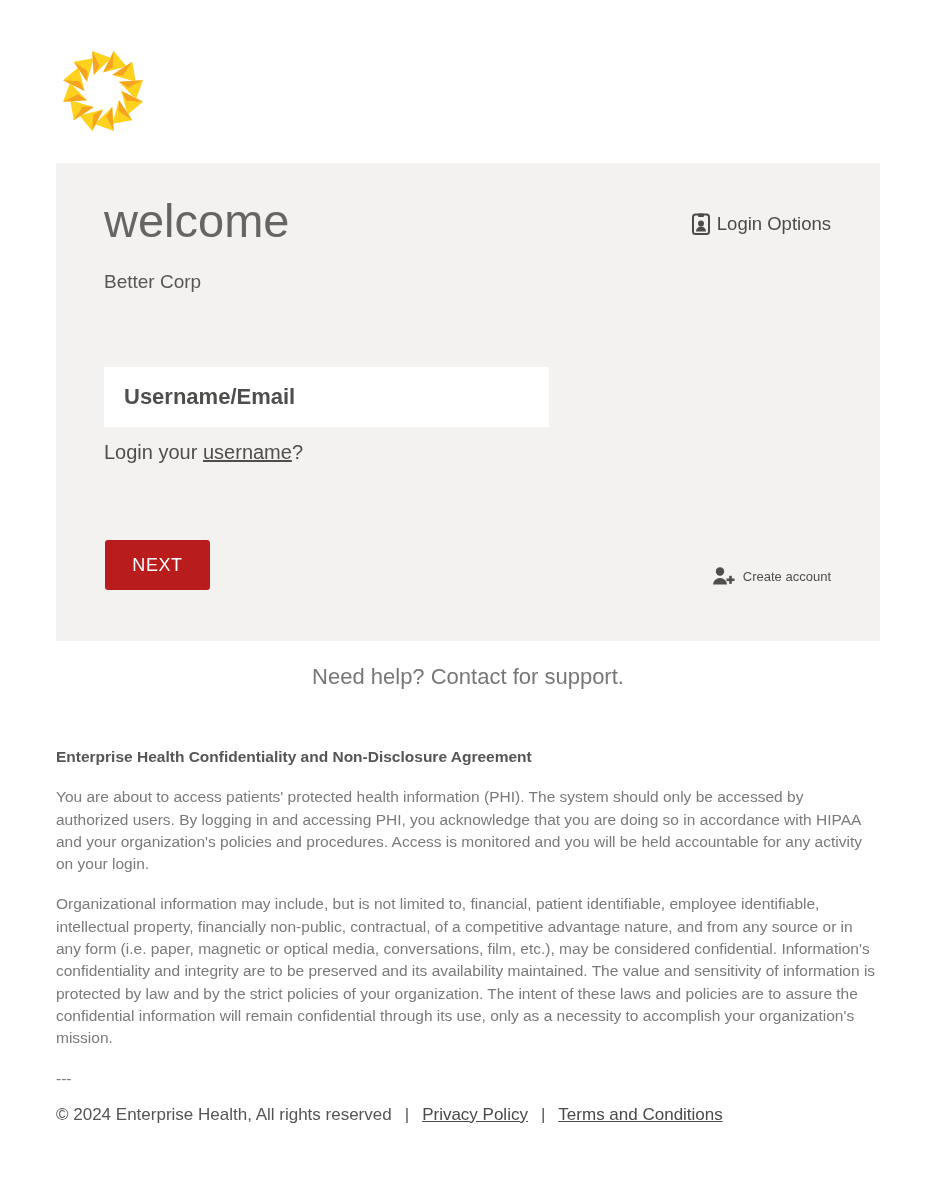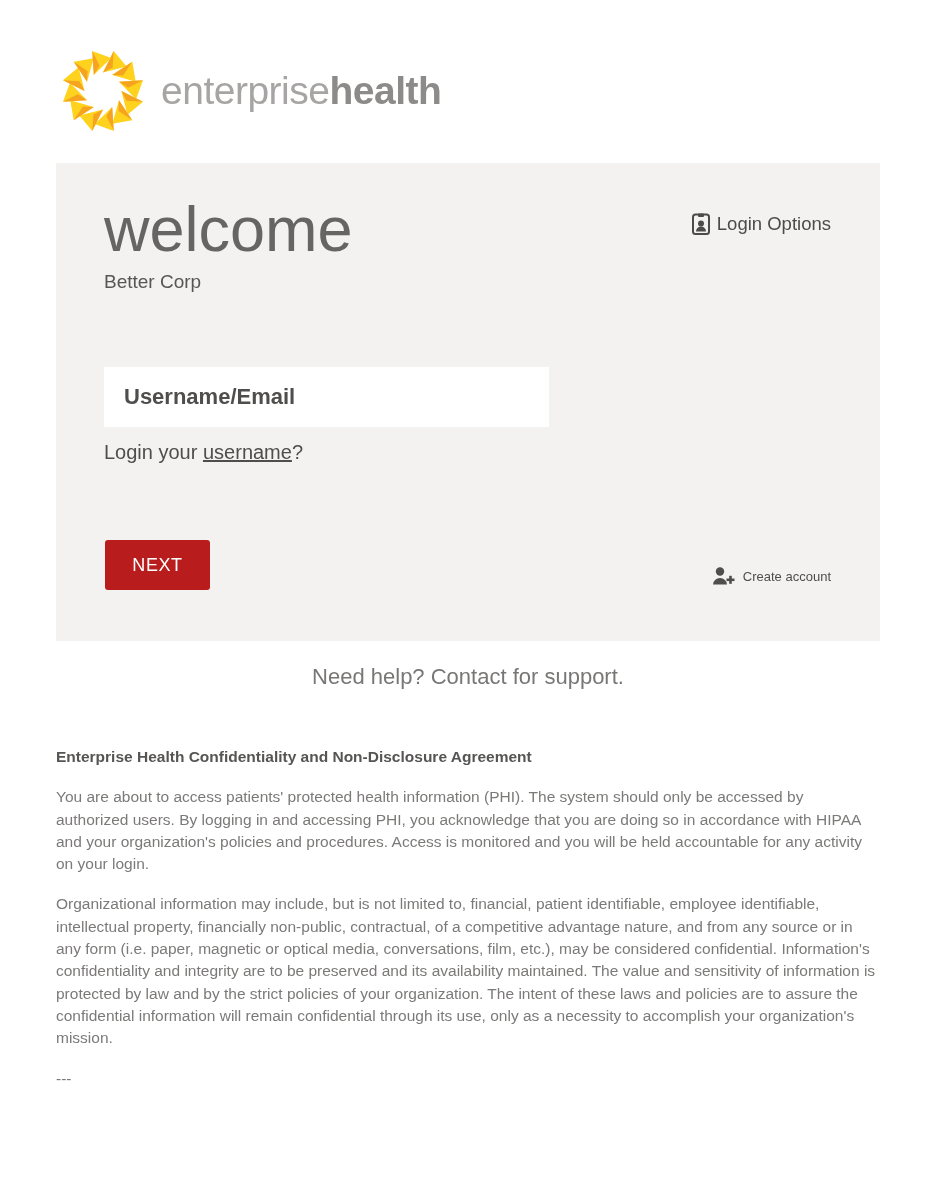--- a/index.html
+++ b/index.html
@@ -28,21 +28,21 @@
   .brand-text .bold { font-weight: bold; color: #8d8b89; }
 
   
   .panel {
     position: absolute; left: 56px; top: 163px;
     width: 824px; height: 478px;
     background: #f4f2f0;
   }
   .welcome-heading {
     position: absolute; left: 48px; top: 30px;
-    font-size: 63px; color: #666564;
+    font-size: 47px; color: #666564;
     font-weight: normal; margin: 0;
   }
   .org-name {
     position: absolute; left: 48px; top: 108px;
     font-size: 19px; color: #575655;
   }
   .login-options {
     position: absolute; right: 49px; top: 50px;
     display: flex; align-items: center; gap: 7px;
     font-size: 18.5px; color: #4c4b4a;
@@ -126,21 +126,20 @@
     <use href="#petal" transform="rotate(90)"></use>
     <use href="#petal" transform="rotate(120)"></use>
     <use href="#petal" transform="rotate(150)"></use>
     <use href="#petal" transform="rotate(180)"></use>
     <use href="#petal" transform="rotate(210)"></use>
     <use href="#petal" transform="rotate(240)"></use>
     <use href="#petal" transform="rotate(270)"></use>
     <use href="#petal" transform="rotate(300)"></use>
     <use href="#petal" transform="rotate(330)"></use>
   </svg>
-  <div class="brand-text"><span>enterprise</span><span class="bold">health</span></div>
 </div>
 
 <div class="panel" style="background: rgb(244, 242, 240);">
 
   <h1 class="welcome-heading">welcome</h1>
 
   <div class="org-name">Better Corp</div>
 
   <a class="login-options">
     <svg width="18" height="22" viewBox="0 0 18 22">
@@ -171,13 +170,16 @@
 </div>
 
 <div class="support-line">Need help? Contact for support.</div>
 
 <div class="agreement">
   <h3>Enterprise Health Confidentiality and Non-Disclosure Agreement</h3>
   <p>You are about to access patients' protected health information (PHI). The system should only be accessed by authorized users. By logging in and accessing PHI, you acknowledge that you are doing so in accordance with HIPAA and your organization's policies and procedures. Access is monitored and you will be held accountable for any activity on your login.</p>
   <p>Organizational information may include, but is not limited to, financial, patient identifiable, employee identifiable, intellectual property, financially non-public, contractual, of a competitive advantage nature, and from any source or in any form (i.e. paper, magnetic or optical media, conversations, film, etc.), may be considered confidential. Information's confidentiality and integrity are to be preserved and its availability maintained. The value and sensitivity of information is protected by law and by the strict policies of your organization. The intent of these laws and policies are to assure the confidential information will remain confidential through its use, only as a necessity to accomplish your organization's mission.</p>
   <div class="divider">---</div>
 
+  <div class="footer">
+    <span>© 2024 Enterprise Health, All rights reserved</span><span class="sep">|</span><a>Privacy Policy</a><span class="sep">|</span><a>Terms and Conditions</a>
+  </div>
 </div>
 
 </body></html>

